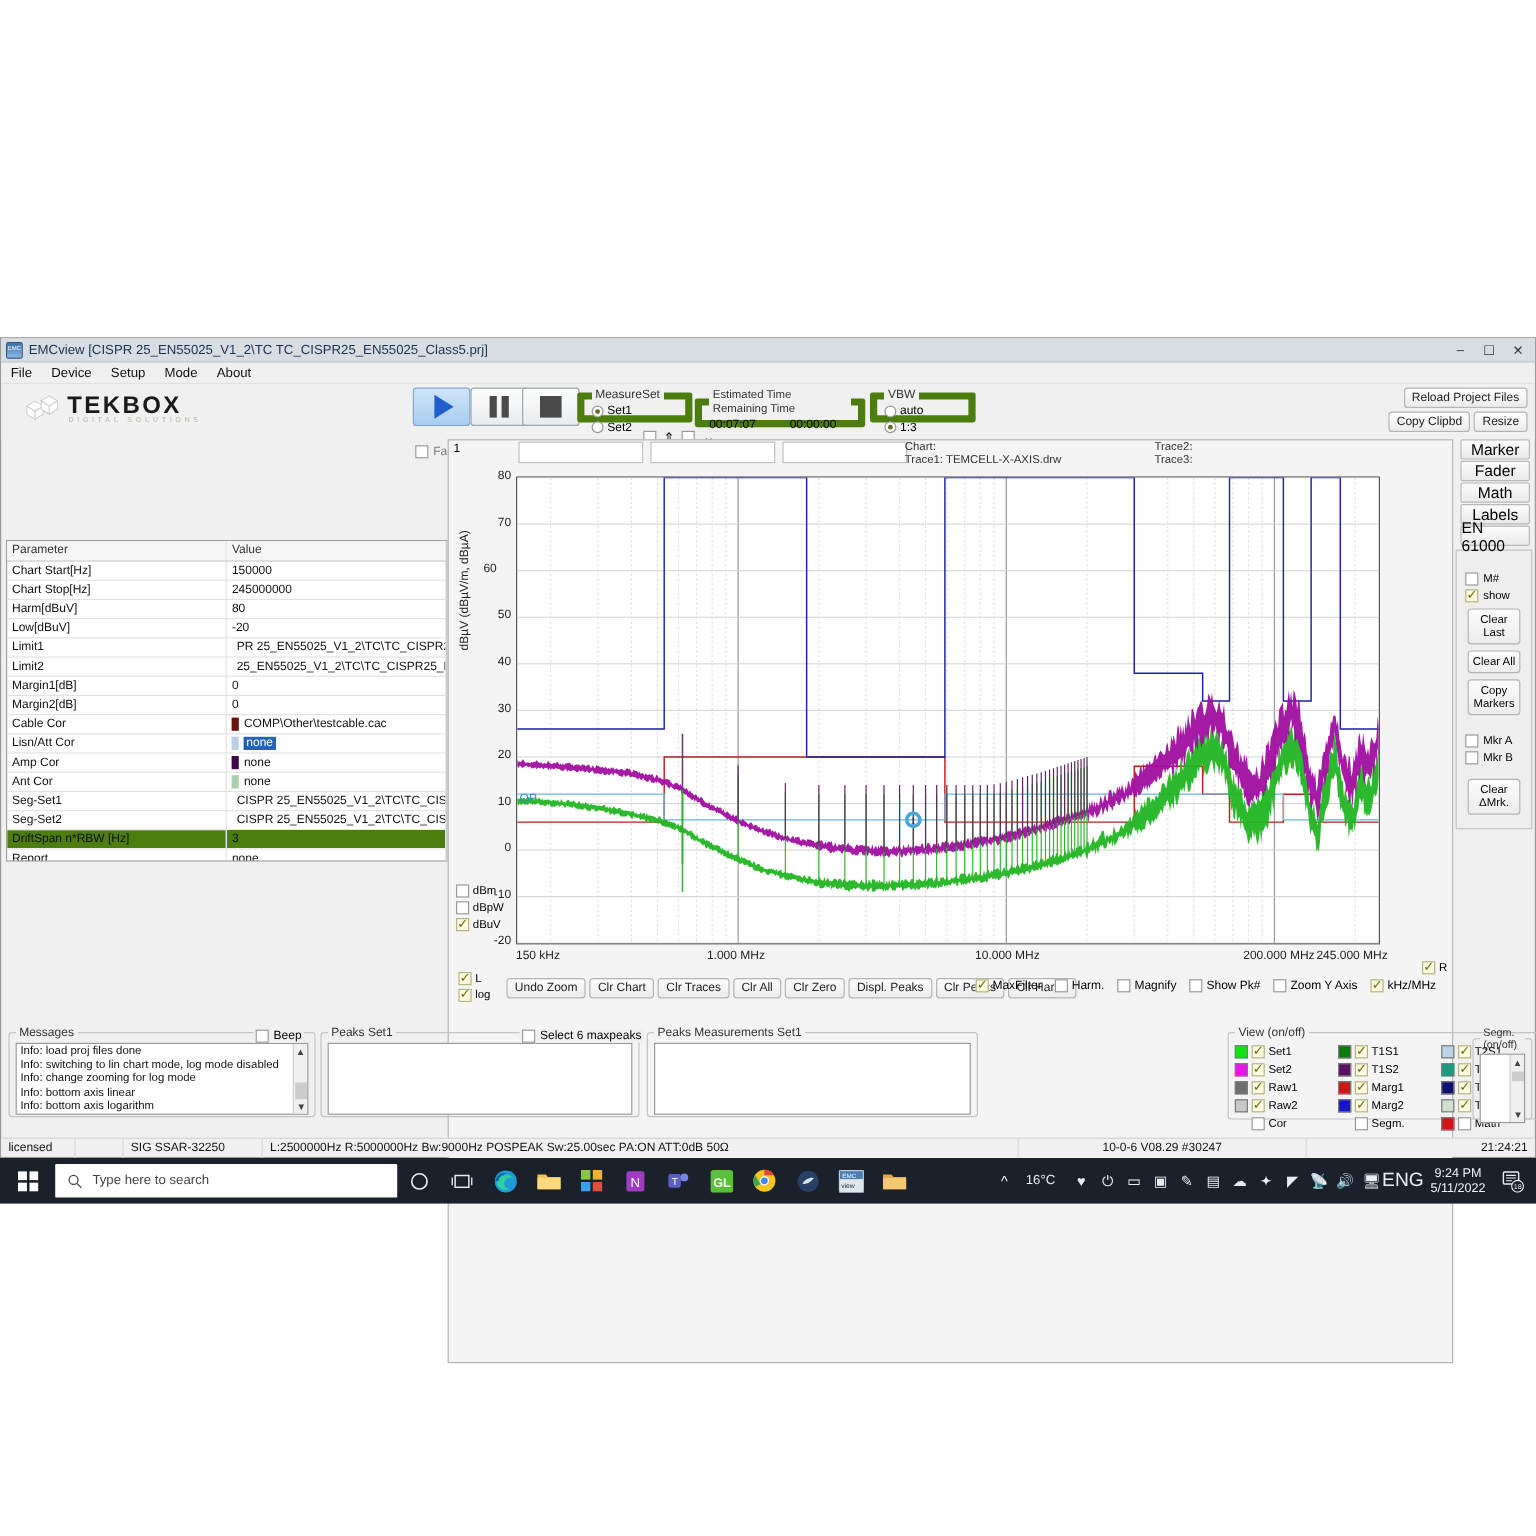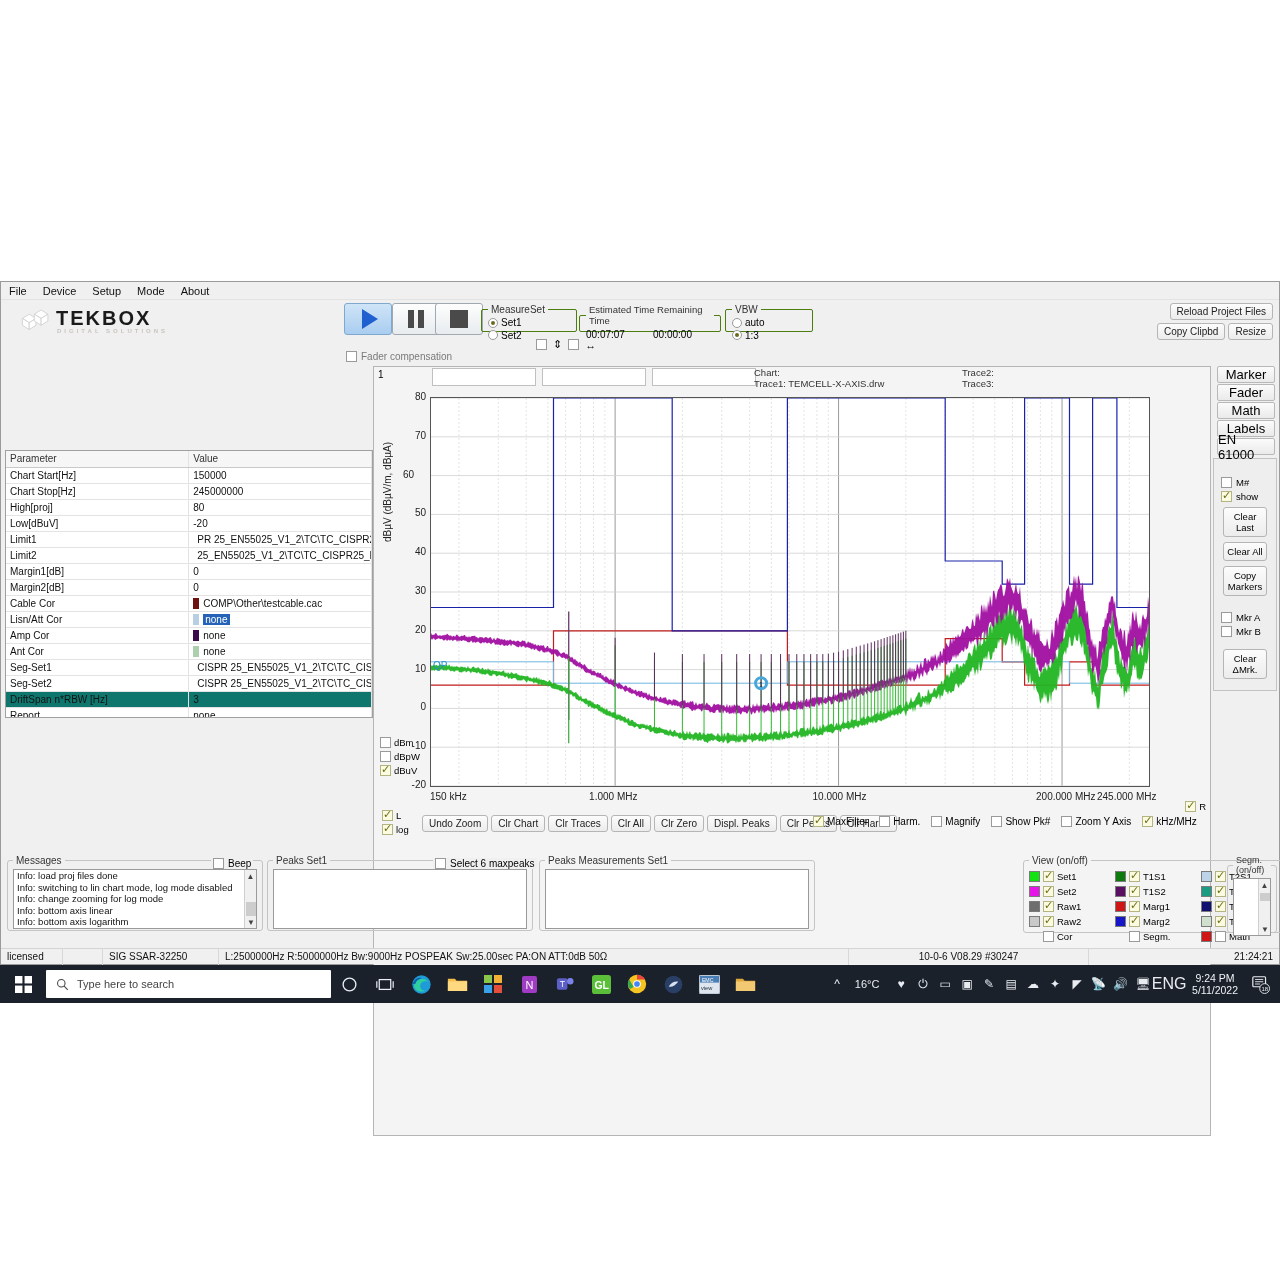--- a/index.html
+++ b/index.html
@@ -47,21 +47,21 @@
     align-items:center;justify-content:center; }
   .bigbtn.play { left:343px; background:linear-gradient(#cfe4f7,#a9cdf0); border-color:#7fa8cf;}
   .bigbtn.pause{ left:391px; }
   .bigbtn.stop { left:434px; }
   .tri { width:0;height:0;border-left:16px solid #1f5fd0;border-top:10px solid transparent;
     border-bottom:10px solid transparent; margin-left:4px;}
   .pausebars{ display:flex; gap:4px;}
   .pausebars i{ display:block;width:6px;height:18px;background:#4a4a4a; }
   .stopsq{ width:18px;height:18px;background:#4a4a4a; }
   .fadercomp { position:absolute; left:345px; top:51px; font-size:10px; color:#7a7a7a; display:flex; gap:4px; align-items:center;}
-  .gbox { position:absolute; border:1px solid #4d7c0f; border-radius:2px; }
+  .gbox { position:absolute; border:6px solid #4d7c0f; border-radius:2px; }
   .gbox > legend { font-size:10px; color:#333; padding:0 3px; }
   fieldset.gbox { margin:0; padding:2px 6px; }
   .radio { display:inline-flex; align-items:center; gap:3px; font-size:10px; margin-right:8px;}
   .rdot { width:10px;height:10px;border:1px solid #9a9a9a;border-radius:50%;background:#fff;
     display:inline-block; position:relative; }
   .rdot.on::after{content:"";position:absolute;left:2px;top:2px;width:4px;height:4px;
     border-radius:50%;background:#6b6b1e;}
   .cbx { width:11px;height:11px;border:1px solid #9a9a9a;background:#fff;display:inline-block;
     position:relative; vertical-align:middle;}
   .cbx.on { background:#fbfbe2; border-color:#b4b483; }
@@ -70,21 +70,21 @@
     font-size:10px; padding:2px 6px; color:#222; white-space:nowrap;}
   
   #paramPanel { position:absolute; left:2px; top:84px; width:368px; height:268px;
     background:#fff; border:1px solid #a0a0a0; overflow:hidden; }
   .ptab { width:100%; border-collapse:collapse; table-layout:fixed; }
   .ptab td, .ptab th { border-bottom:1px solid #e3e3e3; border-right:1px solid #e3e3e3;
      font-size:10px; padding:1px 4px; height:16px; color:#111; overflow:hidden;
      white-space:nowrap; text-overflow:clip; font-weight:normal; text-align:left;}
   .ptab th { background:#f6f6f6; border-bottom:1px solid #c9c9c9; color:#333; }
   .ptab td.k { width:96px; }
-  .row-sel td { background:#0f766e; }
+  .row-sel td { background:#4d7c0f; }
   .swatch { display:inline-block;width:6px;height:11px;margin-right:4px;vertical-align:-2px;border:0; }
   .valwrap{ display:flex; align-items:center; }
   .selval { background:#2563b8; color:#fff; padding:0 2px; }
   .dropcar { position:absolute; right:4px; font-size:9px; color:#444; }
   #paramPanelOuter { position:absolute; left:2px; top:84px; width:368px; height:268px; }
   
   #chartPanel { position:absolute; left:372px; top:84px; width:838px; height:770px;
     background:#f4f4f4; border:1px solid #b5b5b5; }
   .chart-top { position:relative; height:28px; }
   .ct-num { position:absolute; left:4px; top:2px; font-size:10px; }
@@ -151,20 +151,29 @@
      color:#e9edf2; font-size:12px;}
   .clock { color:#eef2f6; font-size:10.5px; text-align:center; line-height:12px;
      padding:0 8px; }
   .notif { width:30px;height:38px;display:flex;align-items:center;justify-content:center;color:#eef2f6;}
 </style>
 </head>
 <body>
 
 <div id="app">
 
+  <div class="titlebar">
+    <div class="tb-icon">EMC</div>
+    <div class="tb-title">EMCview [CISPR 25_EN55025_V1_2\TC TC_CISPR25_EN55025_Class5.prj]</div>
+    <div class="tb-buttons">
+      <div class="tb-btn">–</div>
+      <div class="tb-btn">☐</div>
+      <div class="tb-btn close">✕</div>
+    </div>
+  </div>
 
   <div class="menubar">
     <div class="menuitem">File</div>
     <div class="menuitem">Device</div>
     <div class="menuitem">Setup</div>
     <div class="menuitem">Mode</div>
     <div class="menuitem">About</div>
   </div>
 
   <div class="toolrow">
@@ -269,21 +278,21 @@
             </tr>
             <tr>
               <td class="k">Chart Stop[Hz]</td>
               <td style="position: relative;">
                 <div class="valwrap">
                   <span>245000000</span>
                 </div>
               </td>
             </tr>
             <tr>
-              <td class="k">High[proj]</td>
+              <td class="k">Harm[dBuV]</td>
               <td style="position: relative;">
                 <div class="valwrap">
                   <span>80</span>
                 </div>
               </td>
             </tr>
             <tr>
               <td class="k">Low[dBuV]</td>
               <td style="position: relative;">
                 <div class="valwrap">

